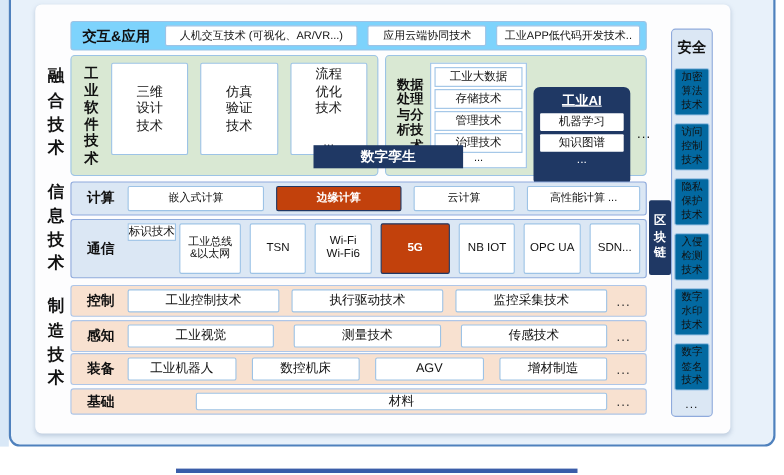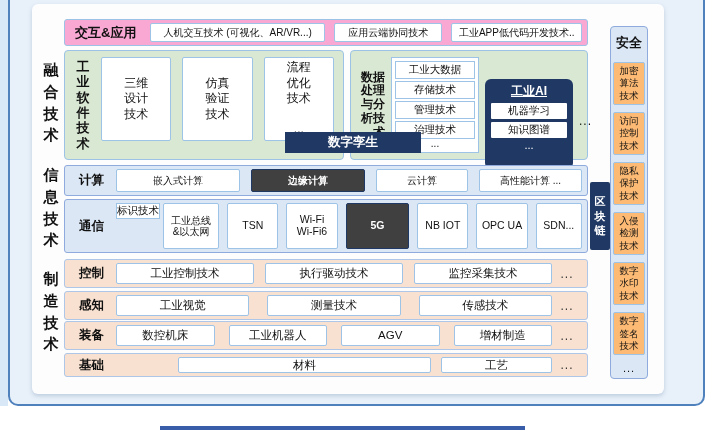--- a/index.html
+++ b/index.html
@@ -21,25 +21,25 @@
   .vlabel.info{top:160px}
   .vlabel.mfg{top:264px}
 
   
   .row{position:absolute;left:32px;width:524px;display:flex;align-items:center;border-radius:3px}
   .row-label{flex:0 0 46px;padding-left:9px;font-weight:bold;font-size:12.5px}
   .row-boxes{flex:1;display:flex;gap:11px;height:100%;align-items:stretch;min-width:0}
   .tech-box{flex:1;background:#fff;border:1px solid #9dc3e6;border-radius:2px;
             display:flex;align-items:center;justify-content:center;font-size:10px;
             text-align:center;white-space:pre-line;line-height:1.1;min-width:0}
-  .tech-box.dark{background:#404040;border-color:#1f3864;color:#fff;font-weight:bold}
+  .tech-box.dark{background:#c2410c;border-color:#1f3864;color:#fff;font-weight:bold}
   .row-more{flex:0 0 30px;text-align:center;font-size:12px;letter-spacing:1px;color:#333}
 
   
-  .interact-row{top:15px;height:27px;background:#f9a8d4;border:1px solid #9cc3e5;padding:3px 5px}
+  .interact-row{top:15px;height:27px;background:#7dd3fc;border:1px solid #9cc3e5;padding:3px 5px}
   .interact-row .row-label{flex:0 0 80px;font-size:13px;padding-left:5px}
   .interact-row .row-boxes{gap:9px}
   .interact-row .tech-box:nth-of-type(1){flex:1.55}
   .interact-row .tech-box:nth-of-type(2){flex:.95}
   .interact-row .tech-box:nth-of-type(3){flex:1.15}
 
   
   .green-sec{position:absolute;top:46px;height:110px;background:#d9e8d3;border:1px solid #9cc3e5;
              border-radius:4px;display:flex;align-items:center}
   .software-sec{left:32px;width:280px;padding:6px 9px;gap:9px}
@@ -98,21 +98,21 @@
   .base-row{top:349px;height:24px}
   .base-row .row-boxes{gap:10px;padding-left:62px}
   .base-row .tech-box:nth-of-type(1){flex:2.3}
   .base-row .tech-box:nth-of-type(2){flex:1}
 
   
   .security{position:absolute;left:578px;top:22px;width:38px;height:353px;background:#dbe7f4;
             border:1px solid #8faadc;border-radius:4px;display:flex;flex-direction:column;
             align-items:center;padding:7px 2px;gap:7px}
   .sec-title{font-weight:bold;font-size:13px;margin-bottom:3px}
-  .sec-box{width:32px;background:#fdba74;border:1px solid #9dc3e6;border-radius:2px;font-size:9.5px;
+  .sec-box{width:32px;background:#0369a1;border:1px solid #9dc3e6;border-radius:2px;font-size:9.5px;
            line-height:1.3;text-align:center;white-space:pre-line;padding:2px 0}
   .sec-more{font-size:11px;letter-spacing:1px}
 </style>
 </head>
 <body>
 
 <div class="left-strip"></div>
 
 <div class="frame">
   <div class="panel">
@@ -269,38 +269,37 @@
 
           <div class="tech-box">传感技术</div>
         </div>
       <div class="row-more">...</div>
     </div>
 
     <div class="row peach-row equip-row">
       <div class="row-label">装备</div>
       <div class="row-boxes">
 
+          <div class="tech-box">工业机器人</div>
+
           <div class="tech-box">数控机床</div>
-
-          <div class="tech-box">工业机器人</div>
 
           <div class="tech-box">AGV</div>
 
           <div class="tech-box">增材制造</div>
         </div>
       <div class="row-more">...</div>
     </div>
 
     <div class="row peach-row base-row">
       <div class="row-label">基础</div>
       <div class="row-boxes">
 
           <div class="tech-box">材料</div>
 
-          <div class="tech-box">工艺</div>
         </div>
       <div class="row-more">...</div>
     </div>
 
     <div class="security">
       <div class="sec-title">安全</div>
       <div style="display:contents">
         
       
           <div class="sec-box">加密

